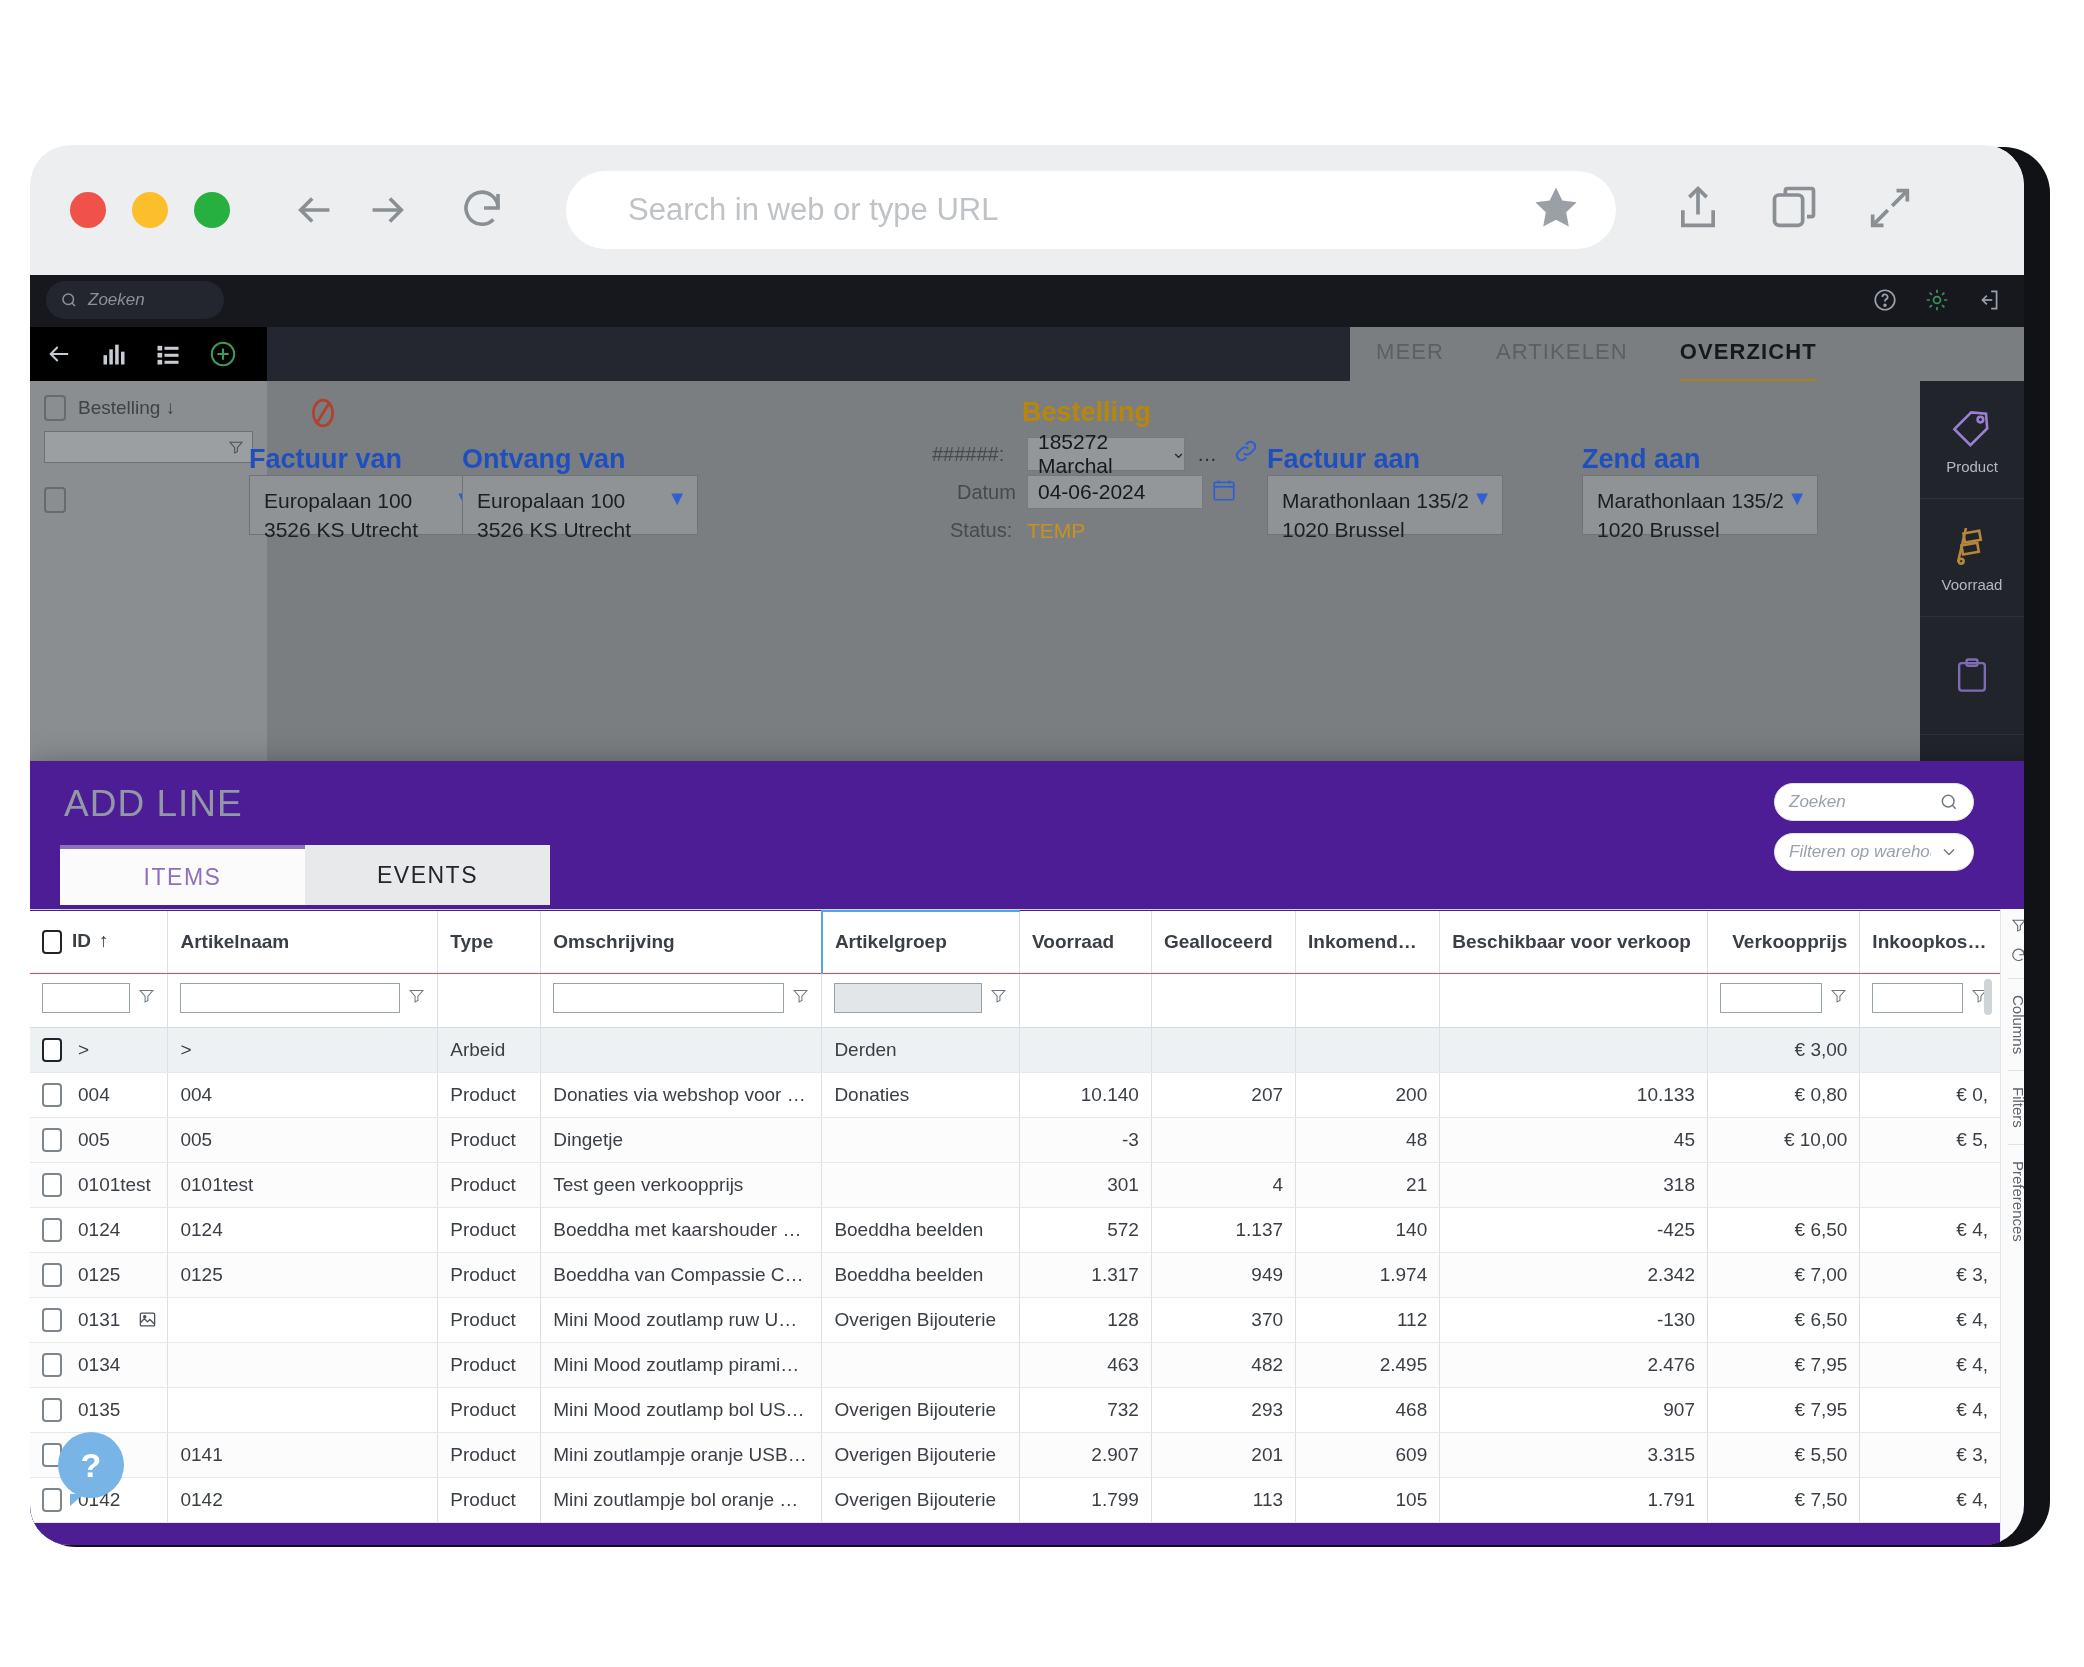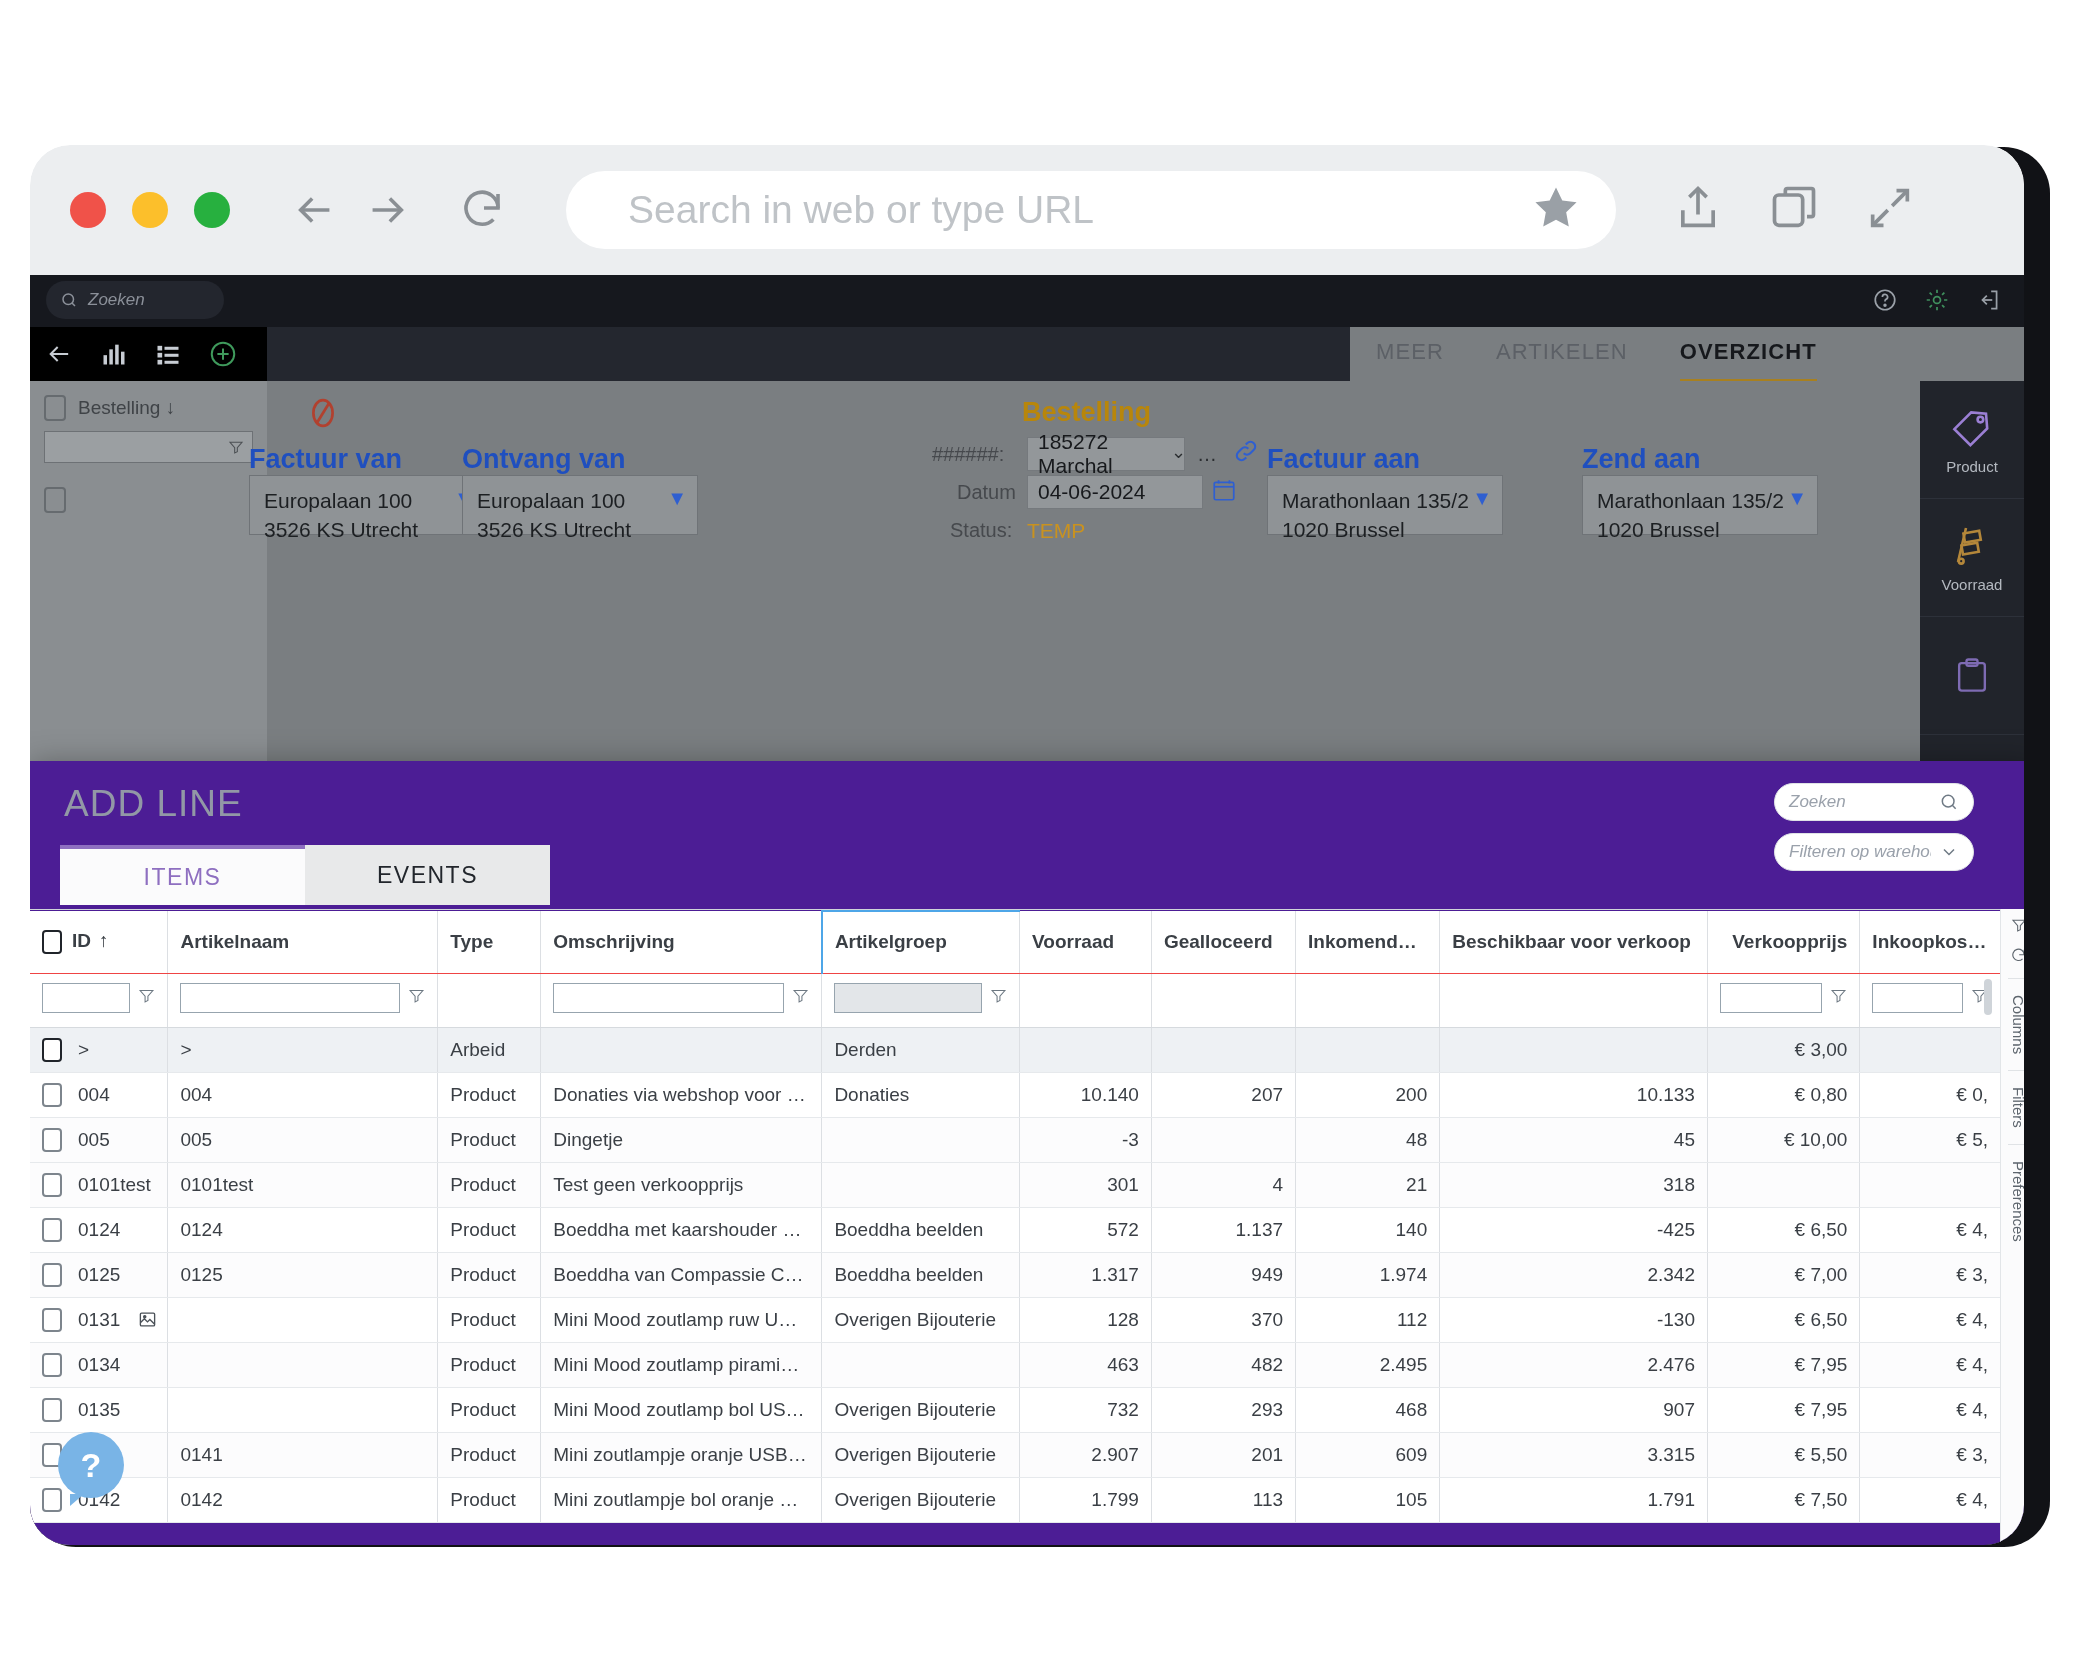--- a/index.html
+++ b/index.html
@@ -49,21 +49,21 @@
   #url-bar {
     margin-left: 56px;
     flex: 1;
     max-width: 1050px;
     height: 78px;
     background: #ffffff;
     border-radius: 39px;
     display: flex; align-items: center;
     padding: 0 34px 0 62px;
   }
-  #url-text { flex: 1; font-size: 39px; color: #bfc3c7; }
+  #url-text { flex: 1; font-size: 31px; color: #bfc3c7; }
   .star { color: #9aa0a6; }
 
   .chrome-right { display: flex; gap: 44px; margin-left: 56px; align-items: center; color: #8a8f94; }
 
   
   #app {
     position: absolute; left: 0; top: 130px;
     width: 1994px; height: 1270px;
     background: #14161c;
     overflow: hidden;

